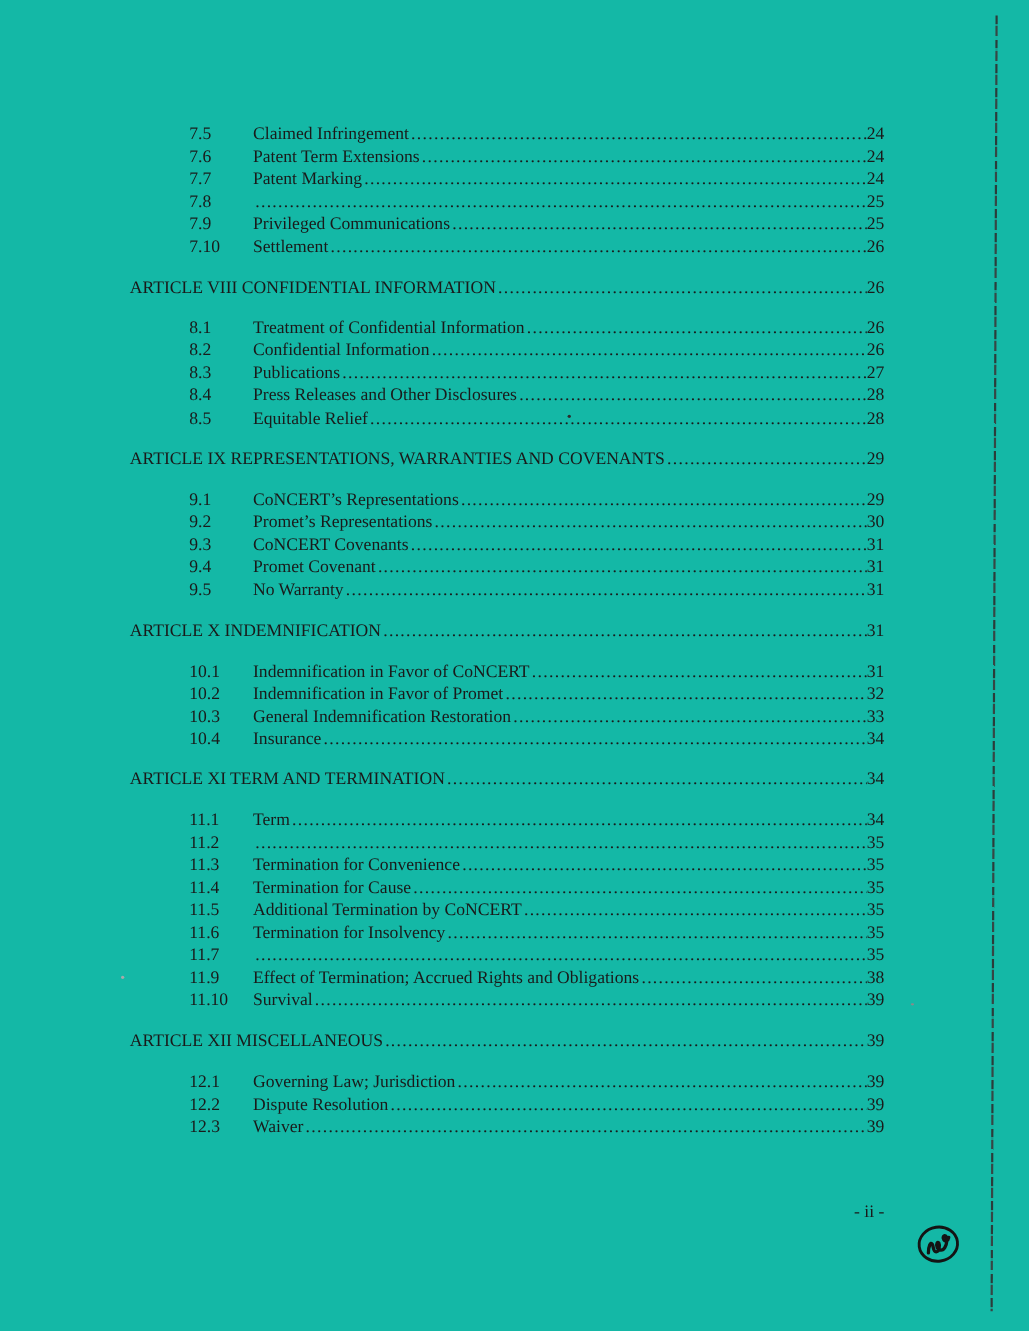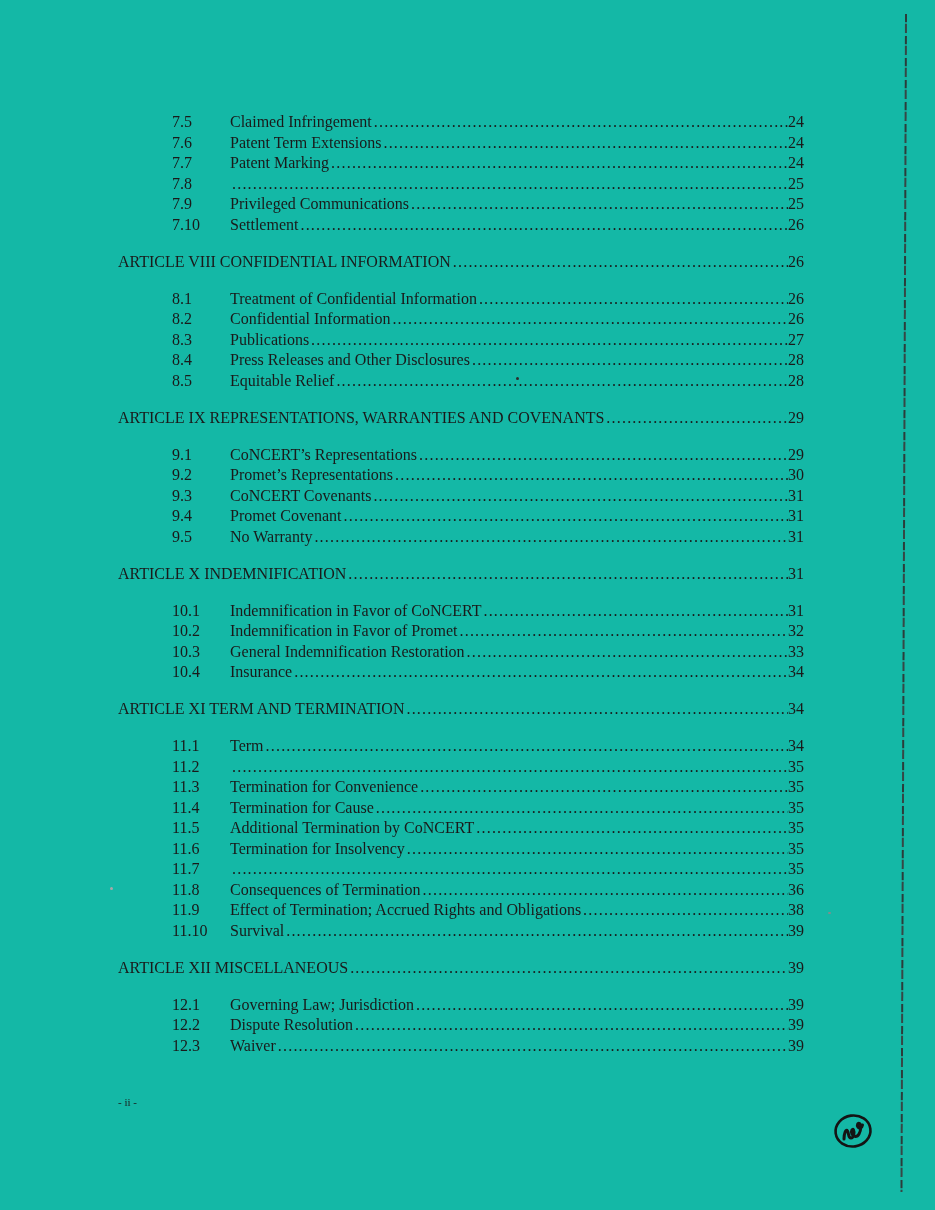--- a/index.html
+++ b/index.html
@@ -37,22 +37,22 @@
   }
   .dots::after {
     content: "..........................................................................................................................................................................................";
   }
   .pagenum { flex: none; }
   
   .footer {
     position: absolute;
     left: 118px; top: 1092px;
     width: 686px;
-    text-align: left;
-    font-size: 11px;
+    text-align: right;
+    font-size: 16px;
     line-height: 20px;
   }
   
   .edge-line {
     position: absolute;
     left: 905px; top: 14px;
     width: 2px; height: 1178px;
     background: repeating-linear-gradient(
       to bottom,
       #2e2e2e 0 8px,
@@ -258,26 +258,20 @@
         <span class="title">Termination for Insolvency</span>
         <span class="dots"></span>
         <span class="pagenum">35</span>
       </div>
       <div class="row item-row">
         <span class="num">11.7</span>
         <span class="dots"></span>
         <span class="pagenum">35</span>
       </div>
       <div class="row item-row">
-        <span class="num">11.8</span>
-        <span class="title">Consequences of Termination</span>
-        <span class="dots"></span>
-        <span class="pagenum">36</span>
-      </div>
-      <div class="row item-row">
         <span class="num">11.9</span>
         <span class="title">Effect of Termination; Accrued Rights and Obligations</span>
         <span class="dots"></span>
         <span class="pagenum">38</span>
       </div>
       <div class="row item-row">
         <span class="num">11.10</span>
         <span class="title">Survival</span>
         <span class="dots"></span>
         <span class="pagenum">39</span>

